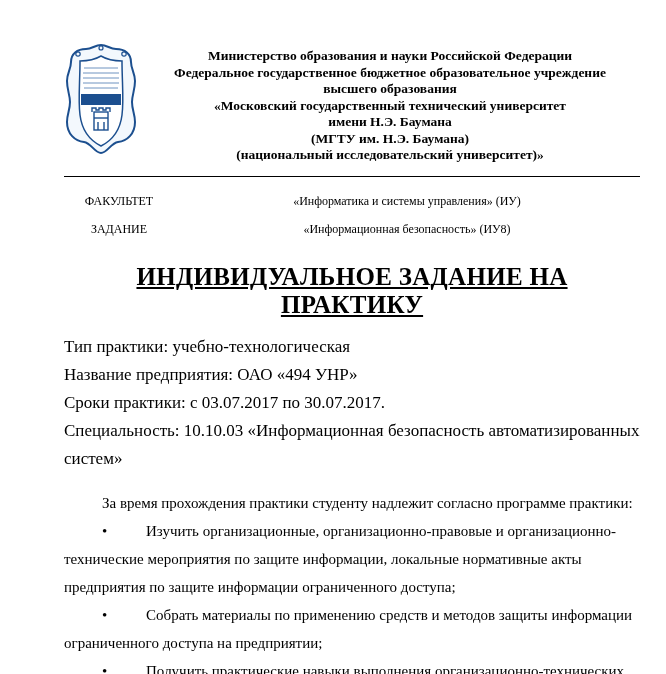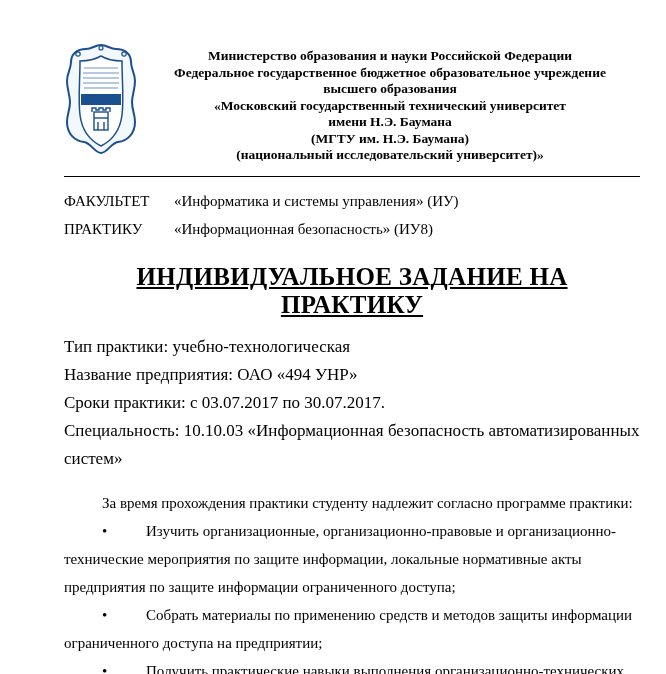--- a/index.html
+++ b/index.html
@@ -22,21 +22,21 @@
     font-size: 13.5px;
     line-height: 16.5px;
     padding-top: 6px;
   }
   .header-line { white-space: nowrap; }
   .rule {
     border: none;
     border-top: 1.6px solid #000;
     margin: 12px 0 0 0;
   }
-  .org-section { margin-top: 10px; font-size: 15px; }
+  .org-section { margin-top: 10px; font-size: 12px; text-align: center; }
   .org-row { display: flex; line-height: 28px; }
   .org-label { width: 110px; flex: 0 0 auto; }
   .org-value { flex: 1; }
   .doc-title {
     margin: 20px 0 0 0;
     text-align: center;
     font-size: 25px;
     font-weight: bold;
     text-decoration: underline;
     letter-spacing: 0.3px;
@@ -104,21 +104,21 @@
   </div>
 
   <hr class="rule">
 
   <div class="org-section">
     <div class="org-row">
       <span class="org-label">ФАКУЛЬТЕТ</span>
       <span class="org-value">«Информатика и системы управления» (ИУ)</span>
     </div>
     <div class="org-row">
-      <span class="org-label">ПРАКТИКУ</span>
+      <span class="org-label">ЗАДАНИЕ</span>
       <span class="org-value">«Информационная безопасность» (ИУ8)</span>
     </div>
   </div>
 
   <h1 class="doc-title">ИНДИВИДУАЛЬНОЕ ЗАДАНИЕ НА ПРАКТИКУ</h1>
 
   <div class="details">
     <p>Тип практики: учебно-технологическая</p>
     <p>Название предприятия: ОАО «494 УНР»</p>
     <p>Сроки практики: с 03.07.2017 по 30.07.2017.</p>

